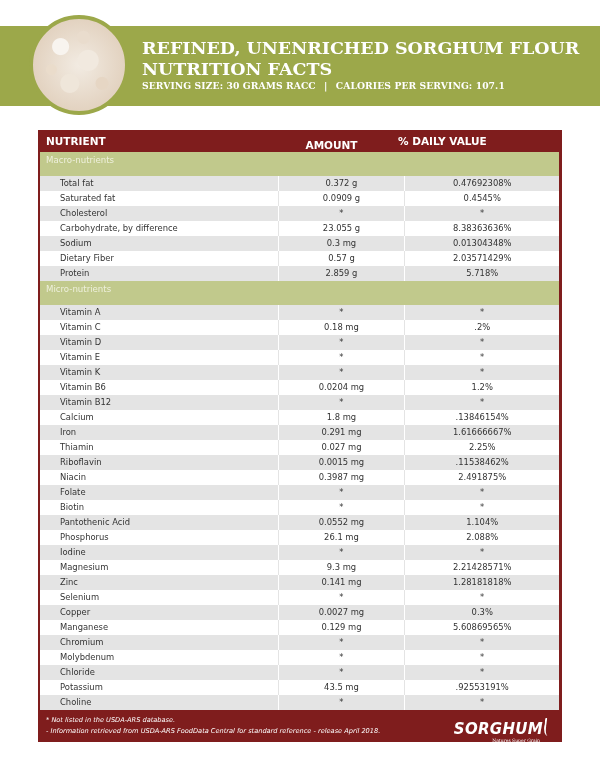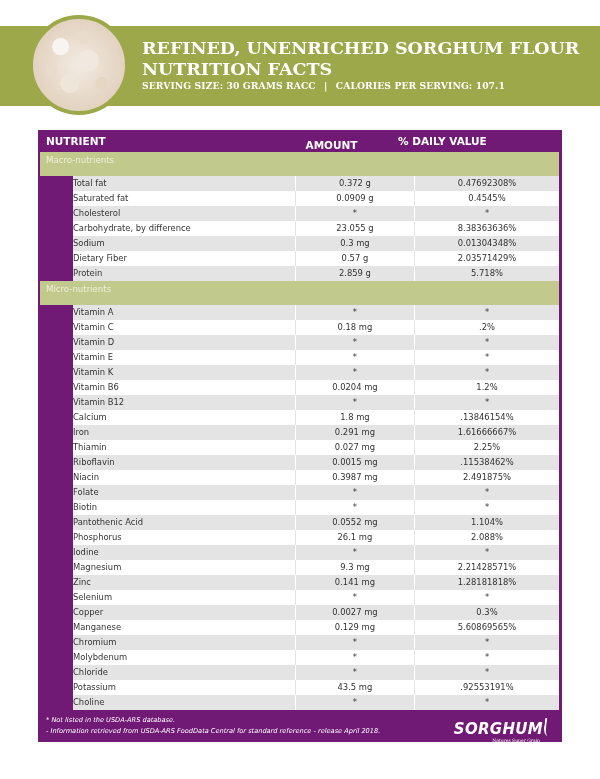--- a/index.html
+++ b/index.html
@@ -28,41 +28,41 @@
     font-family: "DejaVu Serif", "Liberation Serif", serif;
     font-weight: bold; font-size: 17.5px; line-height: 21px; letter-spacing: 0px;
   }
   .subtitle {
     font-family: "DejaVu Serif", "Liberation Serif", serif;
     font-weight: bold; font-size: 9.2px; letter-spacing: 0.1px;
   }
 
   .frame {
     position: absolute; left: 38px; top: 130px; width: 524px; height: 612px;
-    background: #701a75;
+    background: #7f1d1d;
   }
   .thead {
     display: flex; height: 22px; align-items: center; color: #ffffff;
     font-weight: bold; font-size: 10.5px;
   }
   .thead .c1 { width: 227px; padding-left: 8px; }
   .thead .c2 { width: 133px; text-align: center; margin-top: 8px; }
   .thead .c3 { width: 160px; }
 
   .table { margin-left: 2px; margin-right: 3px; }
   .section {
     height: 24px; background: #c1c98c; color: #eef0dc;
     font-size: 8.6px; line-height: 16px; padding-left: 6px;
   }
   .row { display: flex; height: 15px; font-size: 8.4px; line-height: 15px; color: #333333; }
   .row:nth-child(odd) .cell { background: #e4e4e4; }
   .row:nth-child(even) .cell { background: #ffffff; }
   .cell { border-right: 1px solid #ffffff; }
   .row:nth-child(even) .cell { border-right: 1px solid #e4e4e4; }
-  .cell.c1 { width: 249px; padding-left: 0; margin-left: 33px; }
+  .cell.c1 { width: 249px; padding-left: 20px; }
   .cell.c2 { width: 133px; text-align: center; }
   .cell.c3 { width: 161px; text-align: center; border-right: none !important; }
 
   .footer {
     position: relative; padding: 5px 0 0 8px; color: #ffffff;
     font-style: italic; font-size: 6.6px; line-height: 10.5px;
   }
   .logo {
     position: absolute; right: 10px; top: 8px; text-align: right; color: #ffffff;
   }

